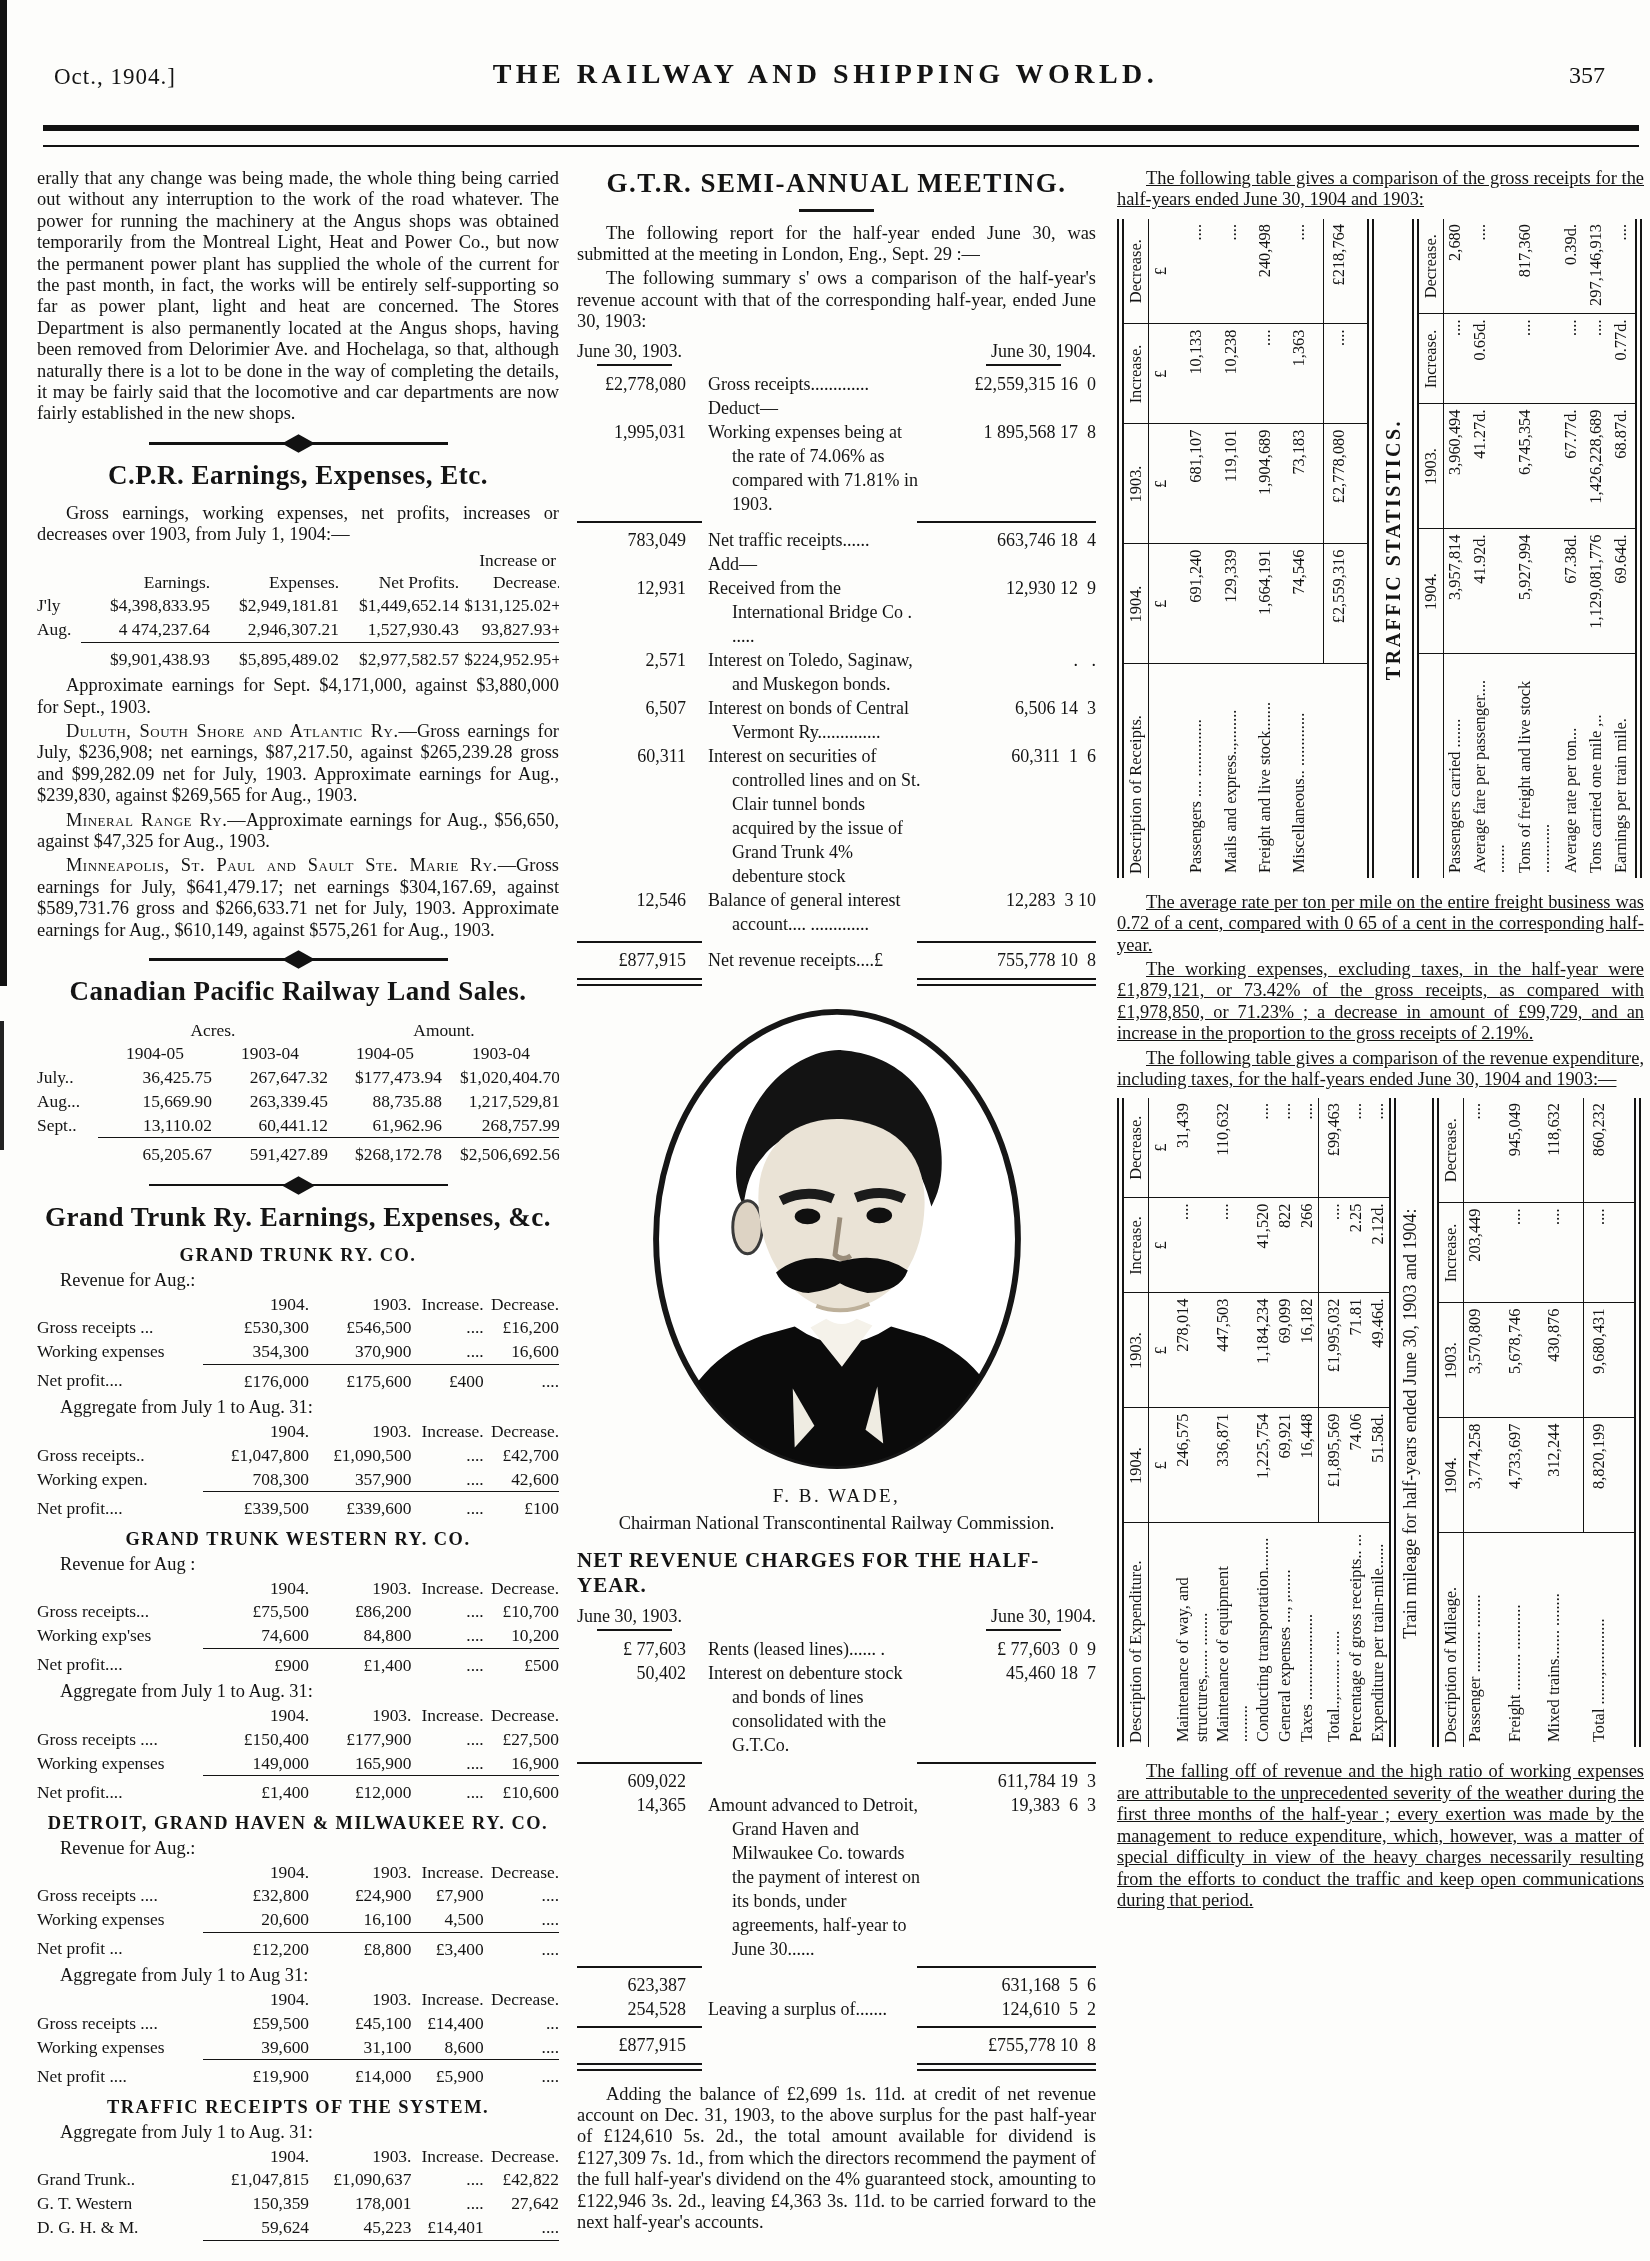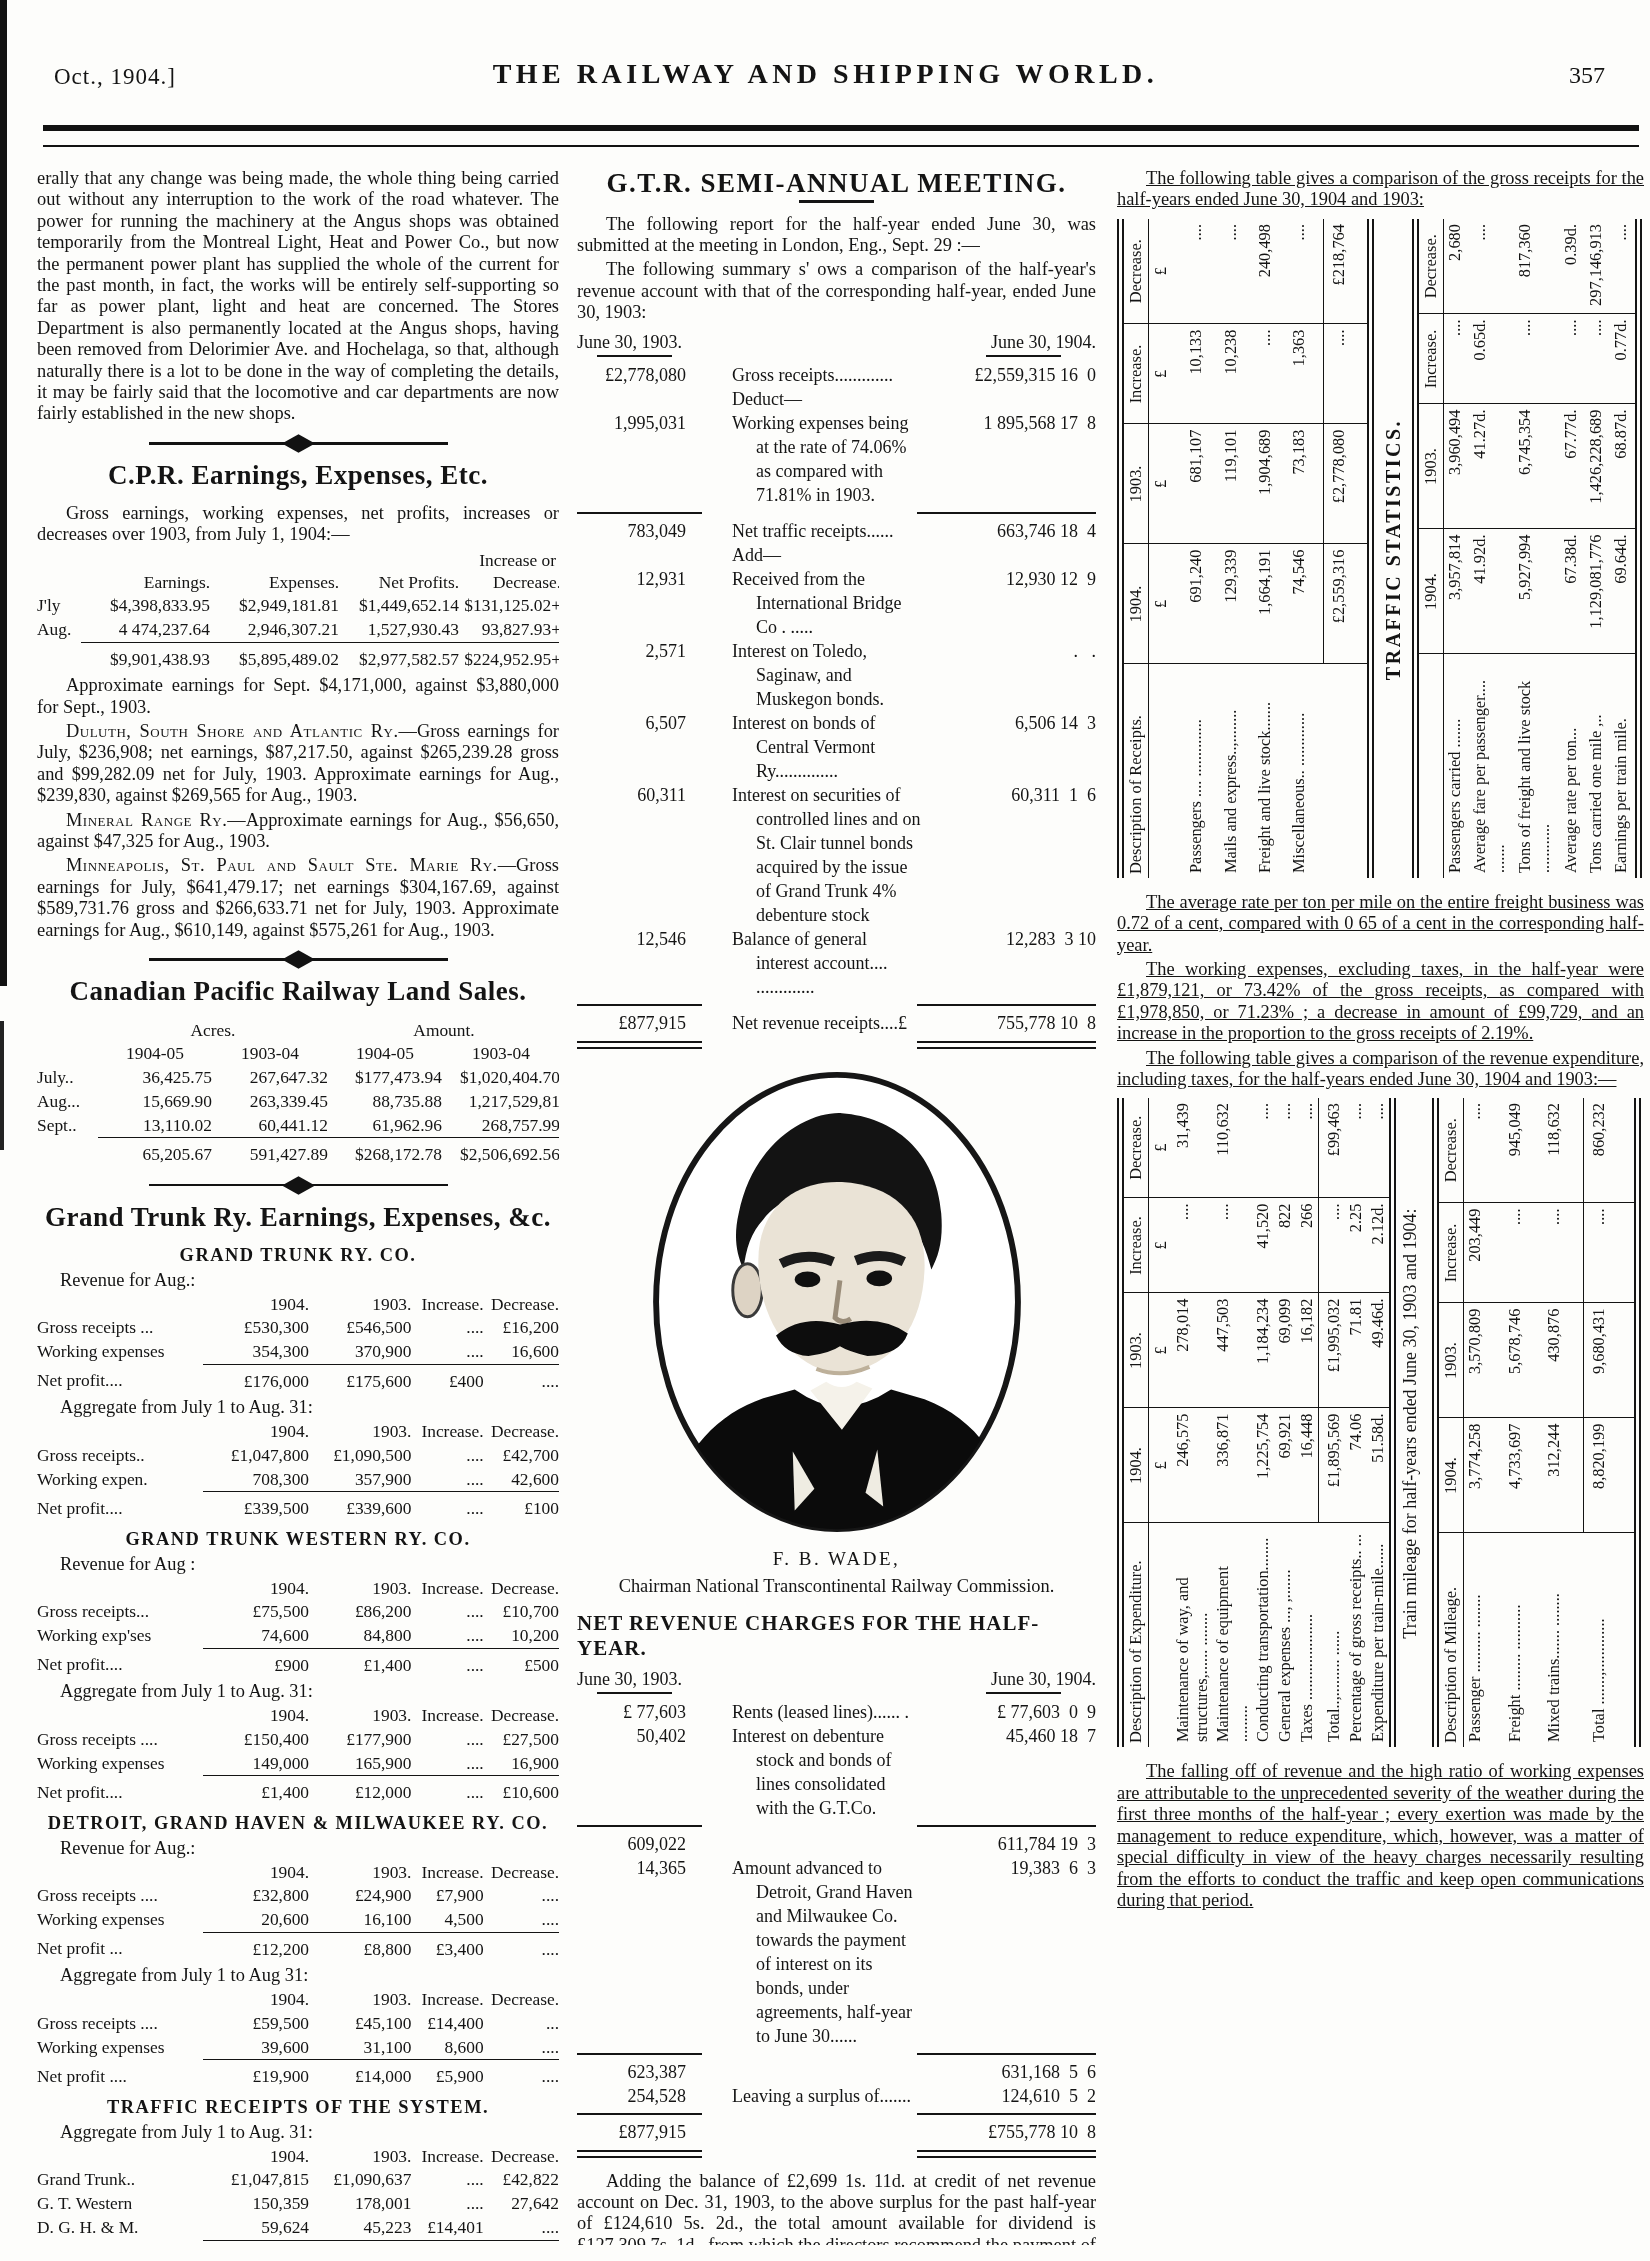--- a/index.html
+++ b/index.html
@@ -38,31 +38,31 @@
   table.fin td { padding:1.5px 0; text-align:right; white-space:nowrap; overflow:hidden; }
   table.fin th:first-child, table.fin td:first-child { text-align:left; }
   table.fin tbody.net td { padding-top:6px; }
   table.fin tbody.net td:not(:first-child) { border-top:1.5px solid #141414; }
   .inc-or { text-align:right; font-size:17.4px; padding-right:3px; margin-top:4px; }
 
   table.land th { text-align:center; }
   table.land td { text-align:right; }
 
   
-  .mid-title { font-size:27px; font-weight:bold; text-align:center; letter-spacing:1.5px; margin-bottom:1px; }
+  .mid-title { font-size:27px; font-weight:bold; text-align:center; letter-spacing:1.5px; margin-bottom:10px; }
   .mid-rule  { width:75px; height:2.5px; background:#141414; margin:0 auto 11px; }
   .stmt { font-size:18px; line-height:24px; margin-top:2px; }
   .stmt-dates { display:flex; justify-content:space-between; font-size:18px; margin:6px 0 1px; }
   .stmt-daterules { display:flex; justify-content:space-between; margin-bottom:6px; }
   .stmt-daterules i { display:block; width:75px; height:2px; background:#141414; }
   .stmt-daterules i:first-child { margin-left:20px; }
   .stmt-daterules i:last-child  { margin-right:35px; }
   .stmt-row { display:flex; align-items:flex-start; }
   .stmt-l { width:109px; text-align:right; flex-shrink:0; white-space:pre; }
-  .stmt-d { flex:1; padding-left:70px; text-indent:-24px; padding-right:7px; }
+  .stmt-d { flex:1; padding-left:46px; text-indent:-24px; padding-right:7px; }
   .stmt-r { width:168px; text-align:right; flex-shrink:0; white-space:pre; }
   .stmt-rule { display:flex; justify-content:space-between; margin:5px 0; }
   .stmt-rule i { display:block; height:2px; background:#141414; }
   .stmt-rule i.l { width:125px; }
   .stmt-rule i.r { width:179px; }
   .stmt-rule.double i { height:8px; background:transparent; border-top:2px solid #141414; border-bottom:2px solid #141414; }
   .stmt-rule.double { margin:6px 0 3px; }
 
   .portrait-wrap { width:384px; margin:17px auto 5px; }
   .caption-name { text-align:center; font-size:19px; letter-spacing:2.5px; margin-top:8px; }

